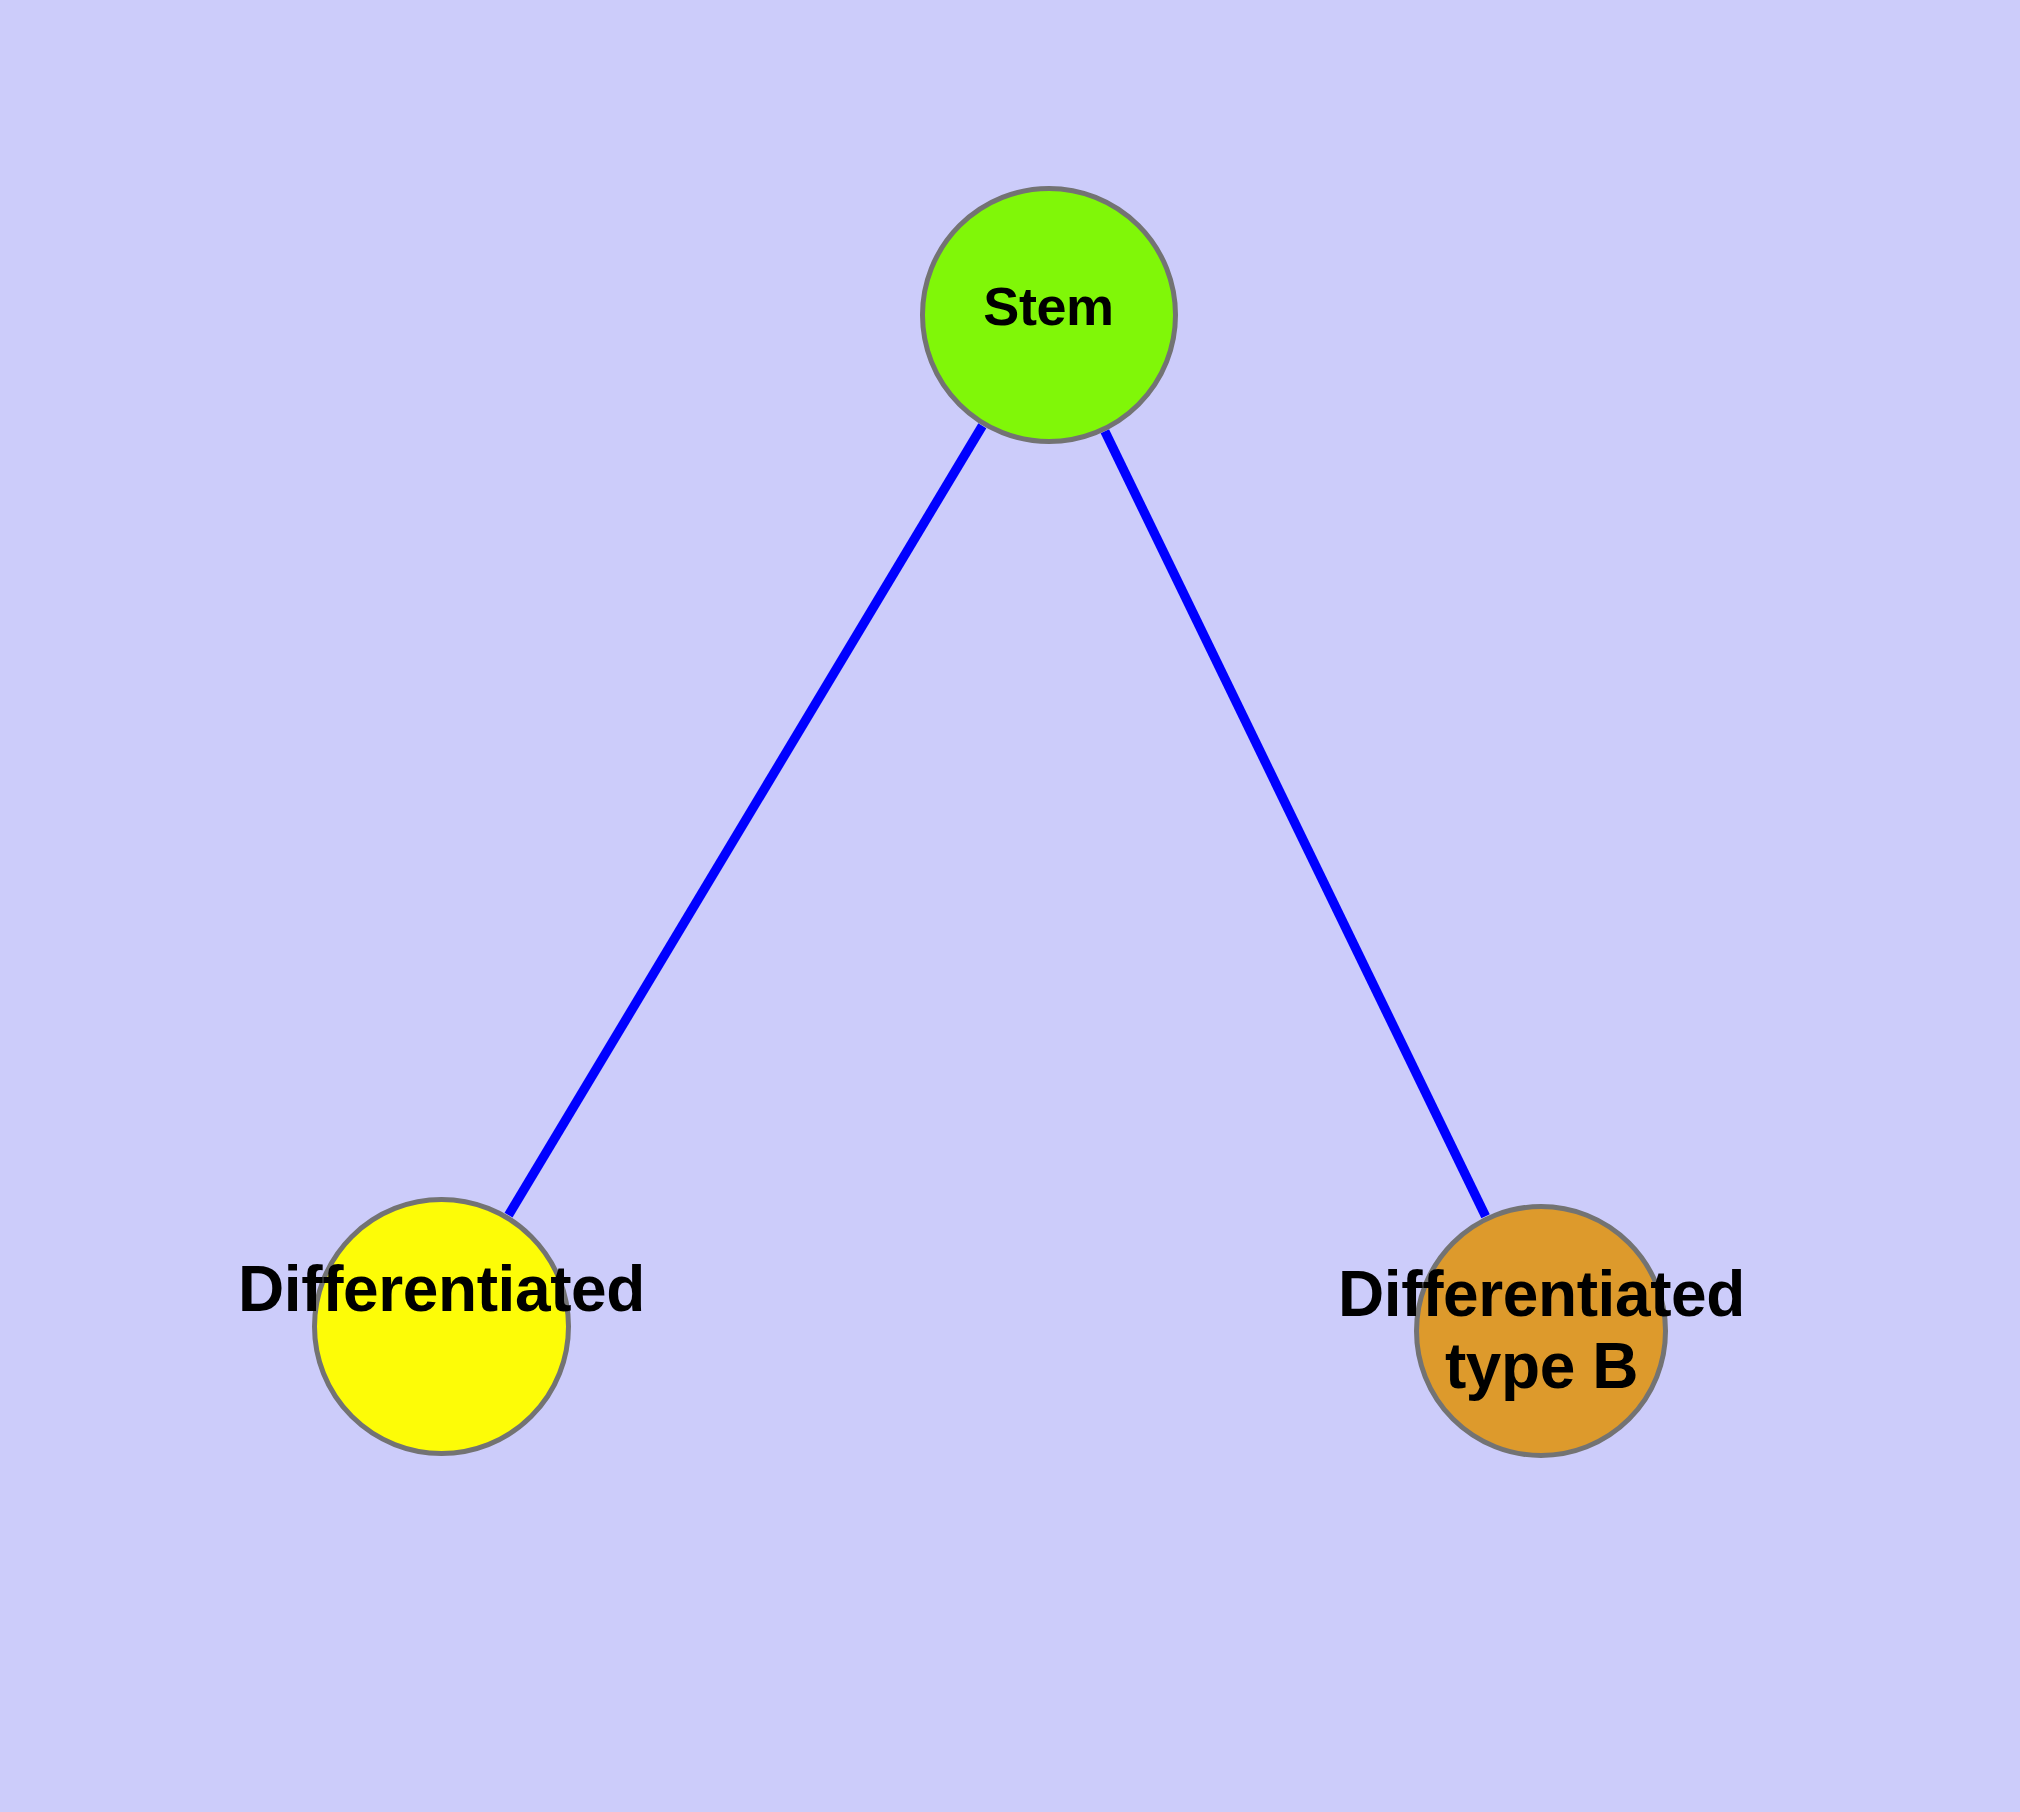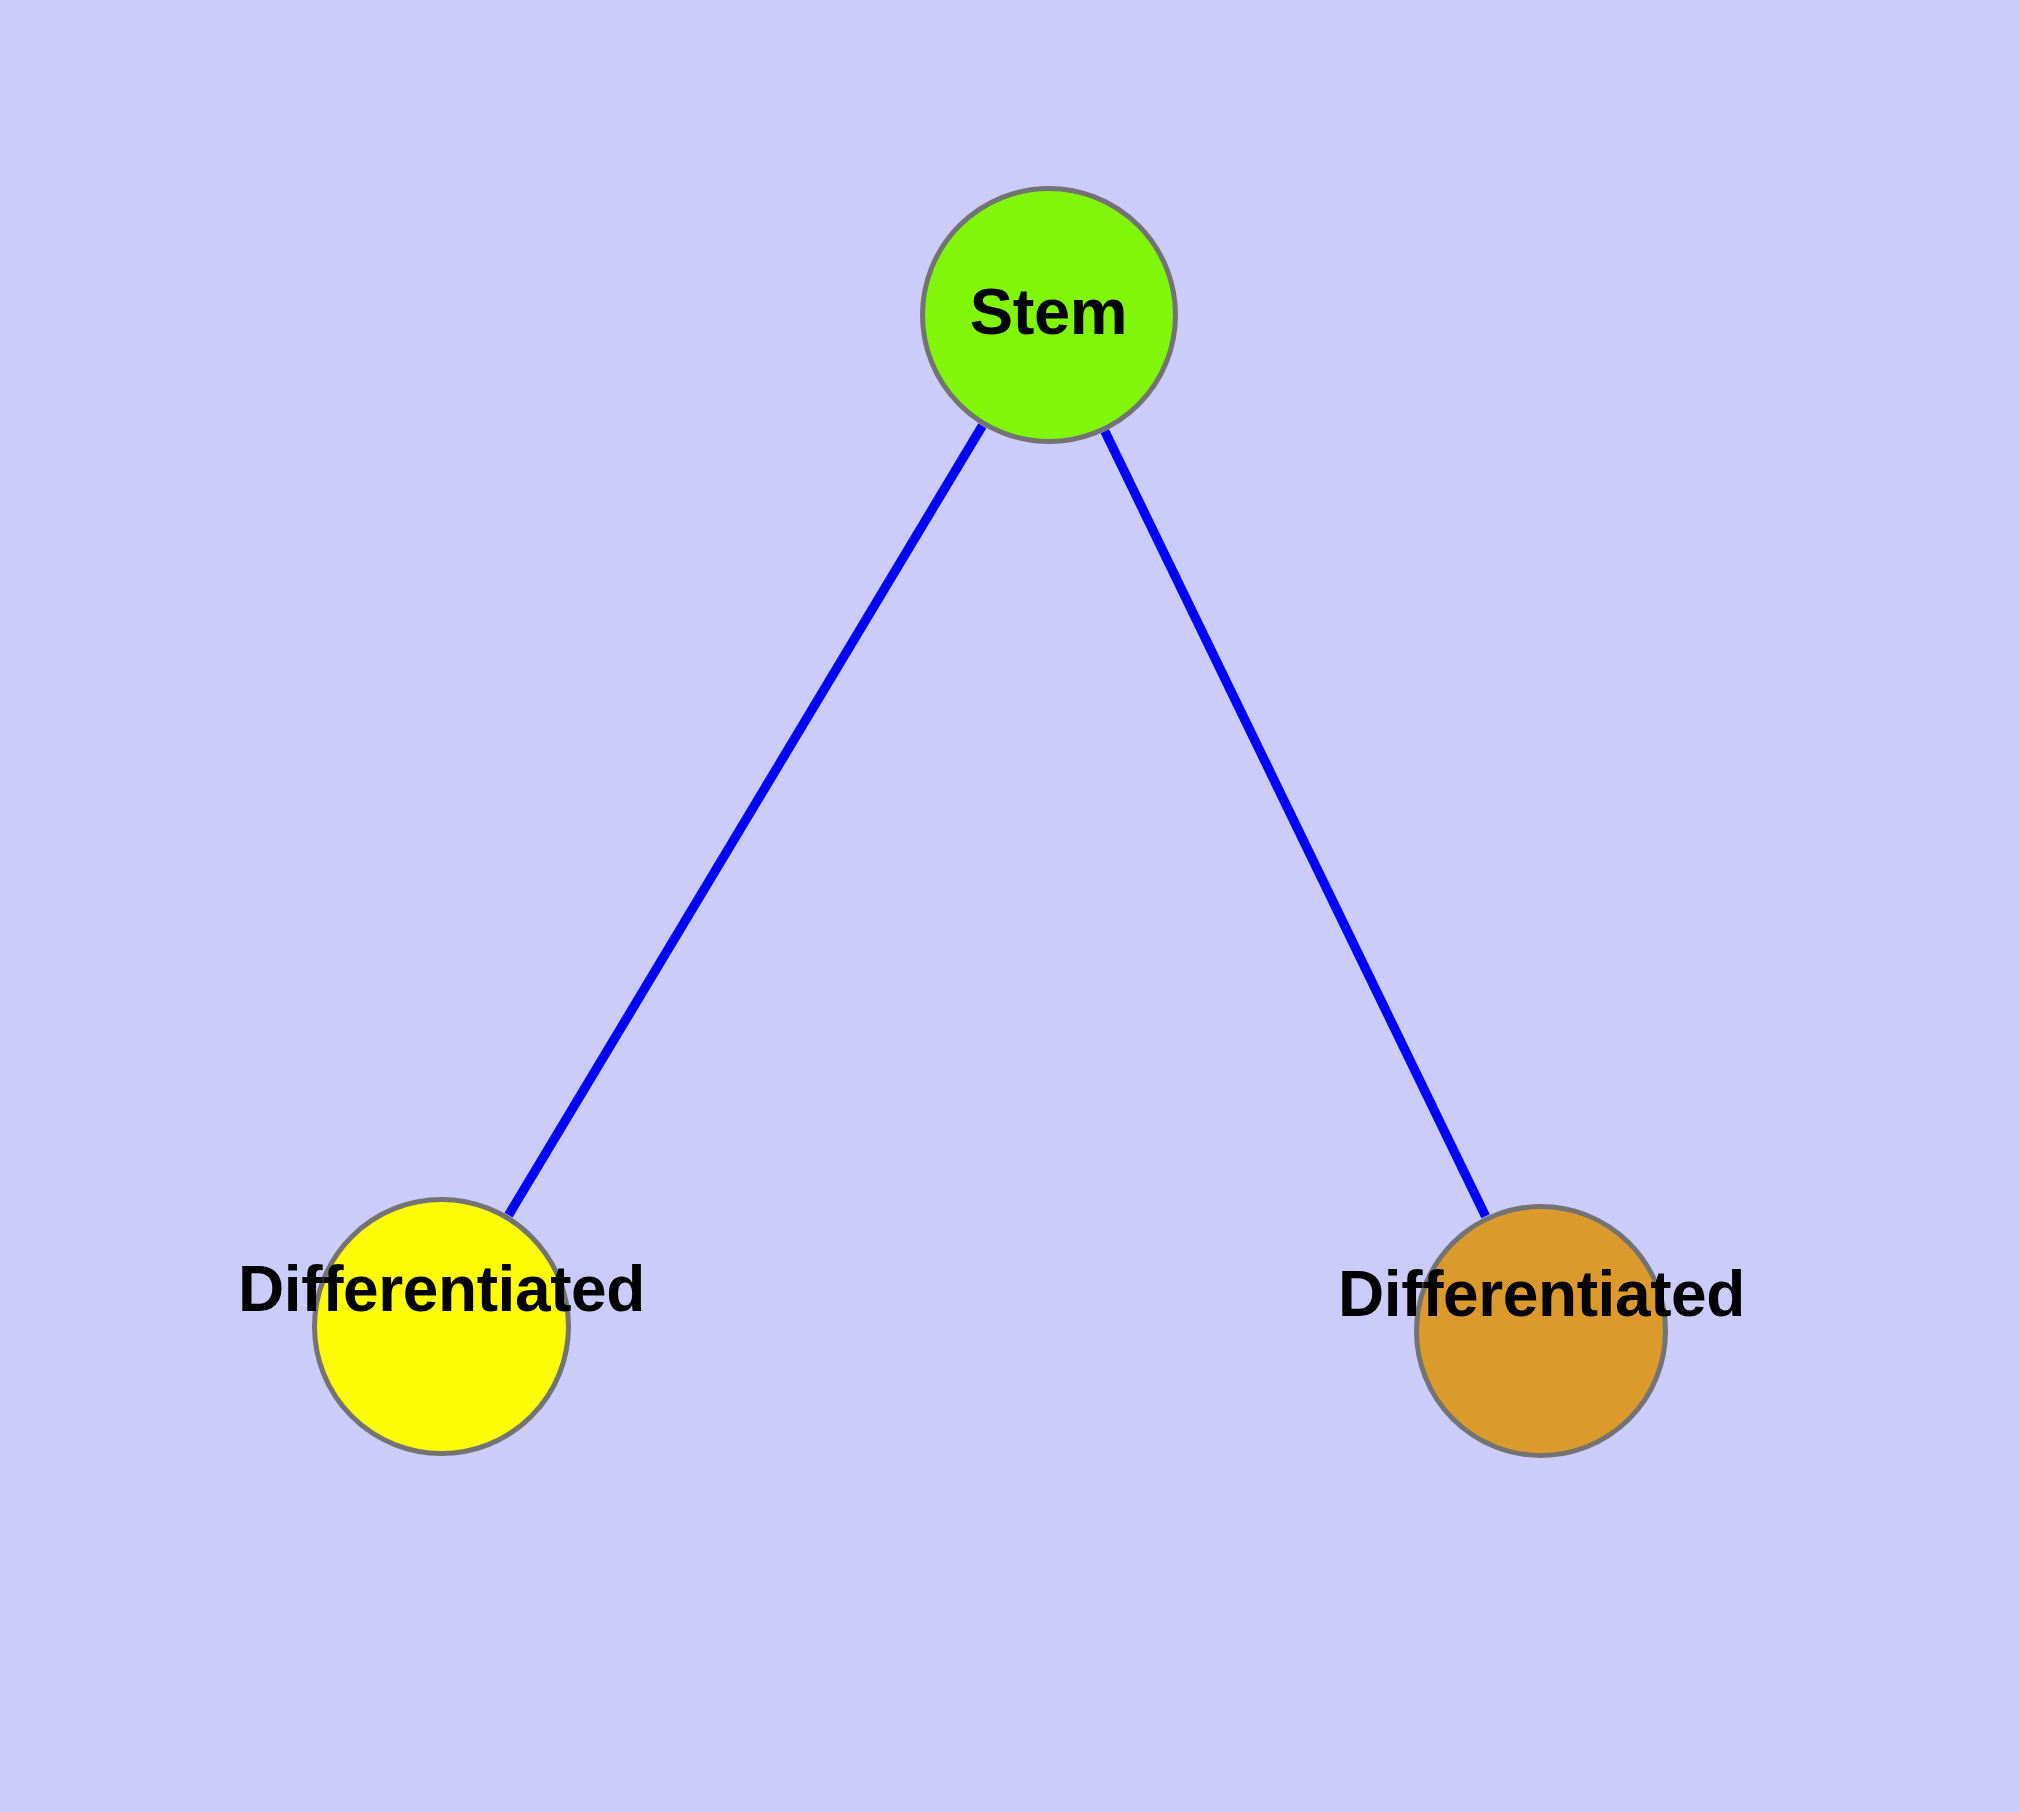--- a/index.html
+++ b/index.html
@@ -41,21 +41,21 @@
     left: 920px;
     top: 186px;
     width: 259px;
     height: 259px;
     background: #80f708;
   }
   #node-stem-label {
     left: 794px;
     top: 280px;
     width: 509px;
-    font-size: 65px;
+    font-size: 54px;
   }
   #node-diff-a {
     left: 312px;
     top: 1197px;
     width: 260px;
     height: 260px;
     background: #fdfc07;
   }
   #node-diff-a-label {
     left: 165px;
@@ -95,16 +95,17 @@
   <div class="node-label" id="node-stem-label" style="left: 794px; top: 276px; color: rgb(0, 0, 0);">
     <div>Stem</div>
   </div>
 
   <div class="node-label" id="node-diff-a-label" style="left: 187px; top: 1254px; color: rgb(0, 0, 0);">
     <div>Differentiated</div>
   </div>
 
   <div class="node-label" id="node-diff-b-label" style="left: 1287px; top: 1259px; color: rgb(0, 0, 0);">
     <div>Differentiated</div>
+    <div>type B</div>
   </div>
 
 </div>
 
 
 </body></html>

